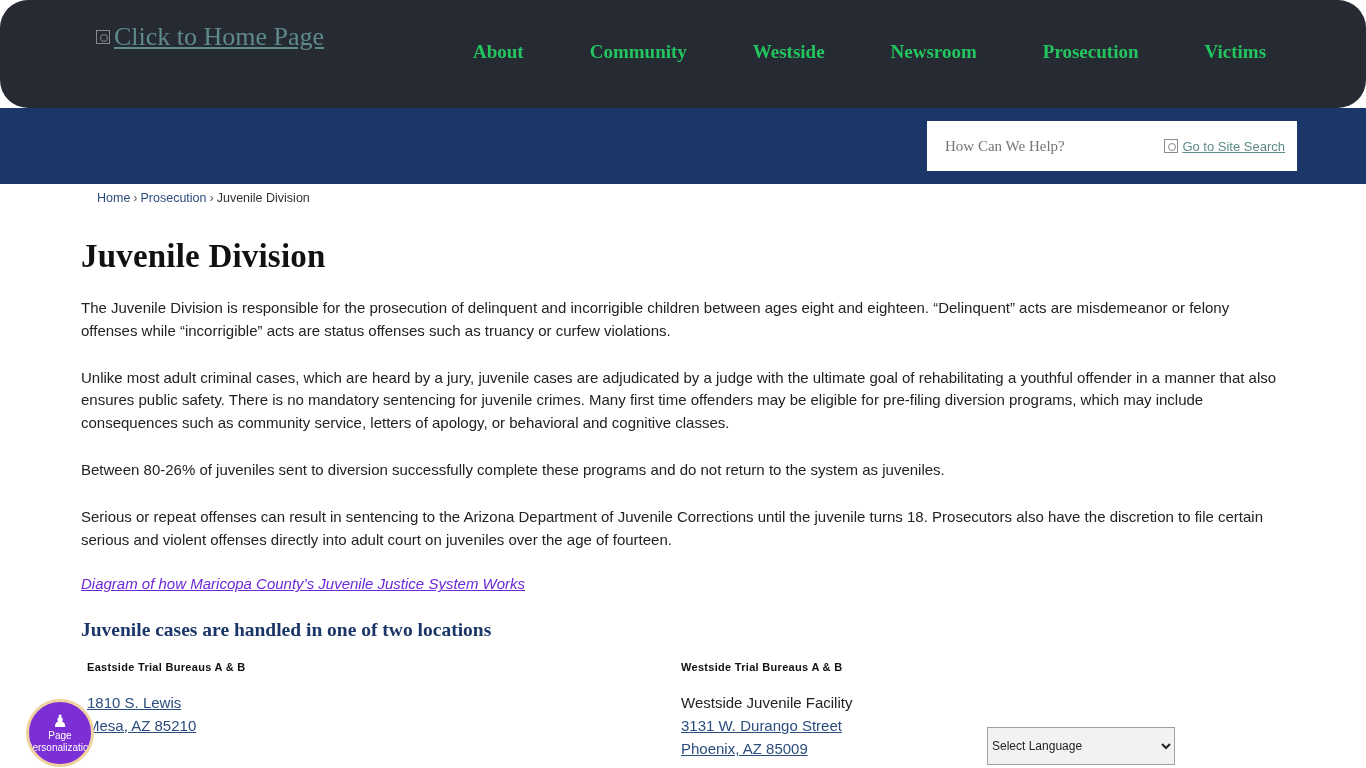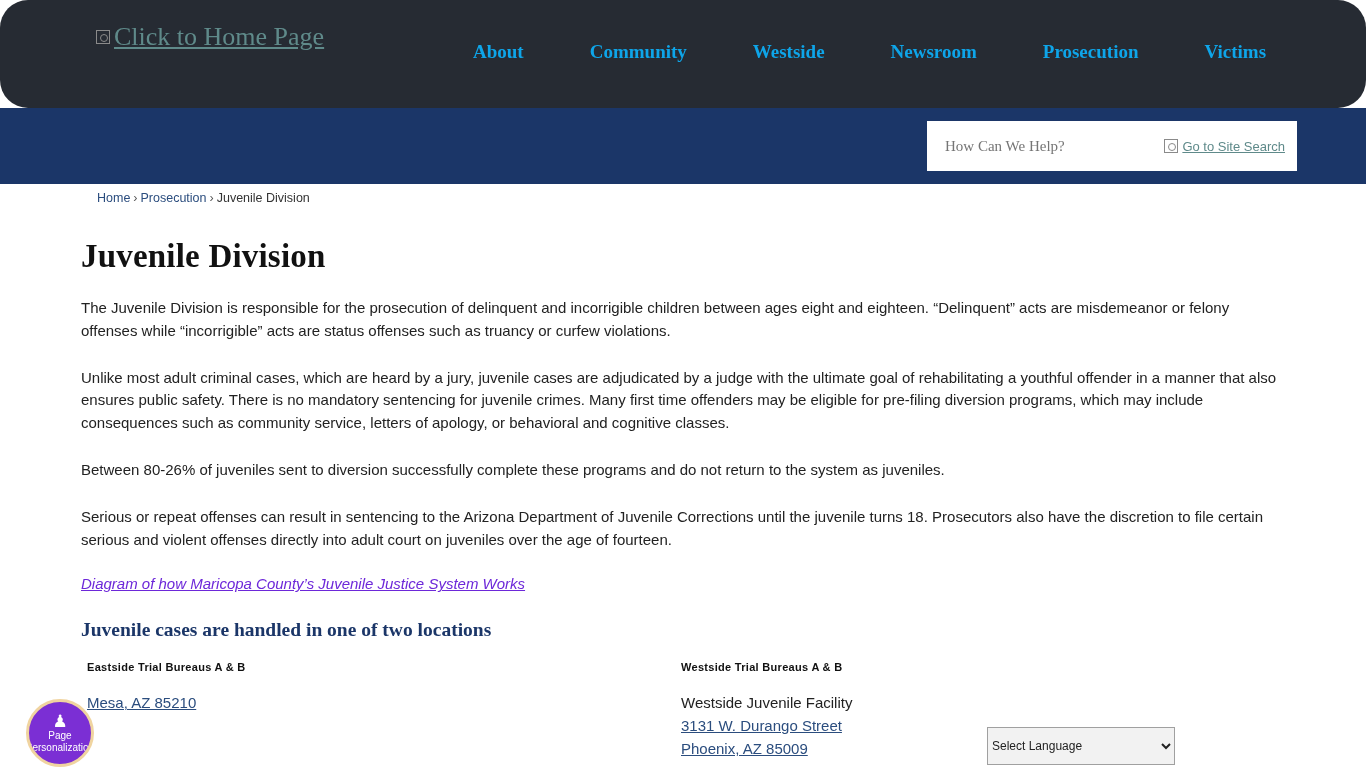--- a/index.html
+++ b/index.html
@@ -46,21 +46,21 @@
     border-radius: 50%;
   }
   .main-nav {
     position: absolute;
     left: 440px;
     top: 41px;
     display: flex;
     gap: 0px;
   }
   .main-nav a {
-    color: #0ea5e9;
+    color: #22c55e;
     font-family: "Liberation Serif", serif;
     font-size: 19px;
     font-weight: bold;
     text-decoration: none;
     padding: 0 33px;
     white-space: nowrap;
   }
   
   .blue-bar {
     background: #1b3668;
@@ -256,20 +256,21 @@
   <p class="body-text">Between 80-26% of juveniles sent to diversion successfully complete these programs and do not return to the system as juveniles.</p>
   <p class="body-text">Serious or repeat offenses can result in sentencing to the Arizona Department of Juvenile Corrections until the juvenile turns 18. Prosecutors also have the discretion to file certain serious and violent offenses directly into adult court on juveniles over the age of fourteen.</p>
 
   <a class="inline-link" href="#">Diagram of how Maricopa County’s Juvenile Justice System Works</a>
 
   <h2 class="section-title">Juvenile cases are handled in one of two locations</h2>
 
   <div class="locations">
     <div class="loc-col first">
       <div class="loc-title">Eastside Trial Bureaus A &amp; B</div>
+      <div class="loc-line"><a href="#">1810 S. Lewis</a></div>
       <div class="loc-line"><a href="#">Mesa, AZ 85210</a></div>
     </div>
     <div class="loc-col">
       <div class="loc-title">Westside Trial Bureaus A &amp; B</div>
       <div class="loc-line">Westside Juvenile Facility</div>
       <div class="loc-line"><a href="#">3131 W. Durango Street</a></div>
       <div class="loc-line"><a href="#">Phoenix, AZ 85009</a></div>
     </div>
   </div>
 </div>

